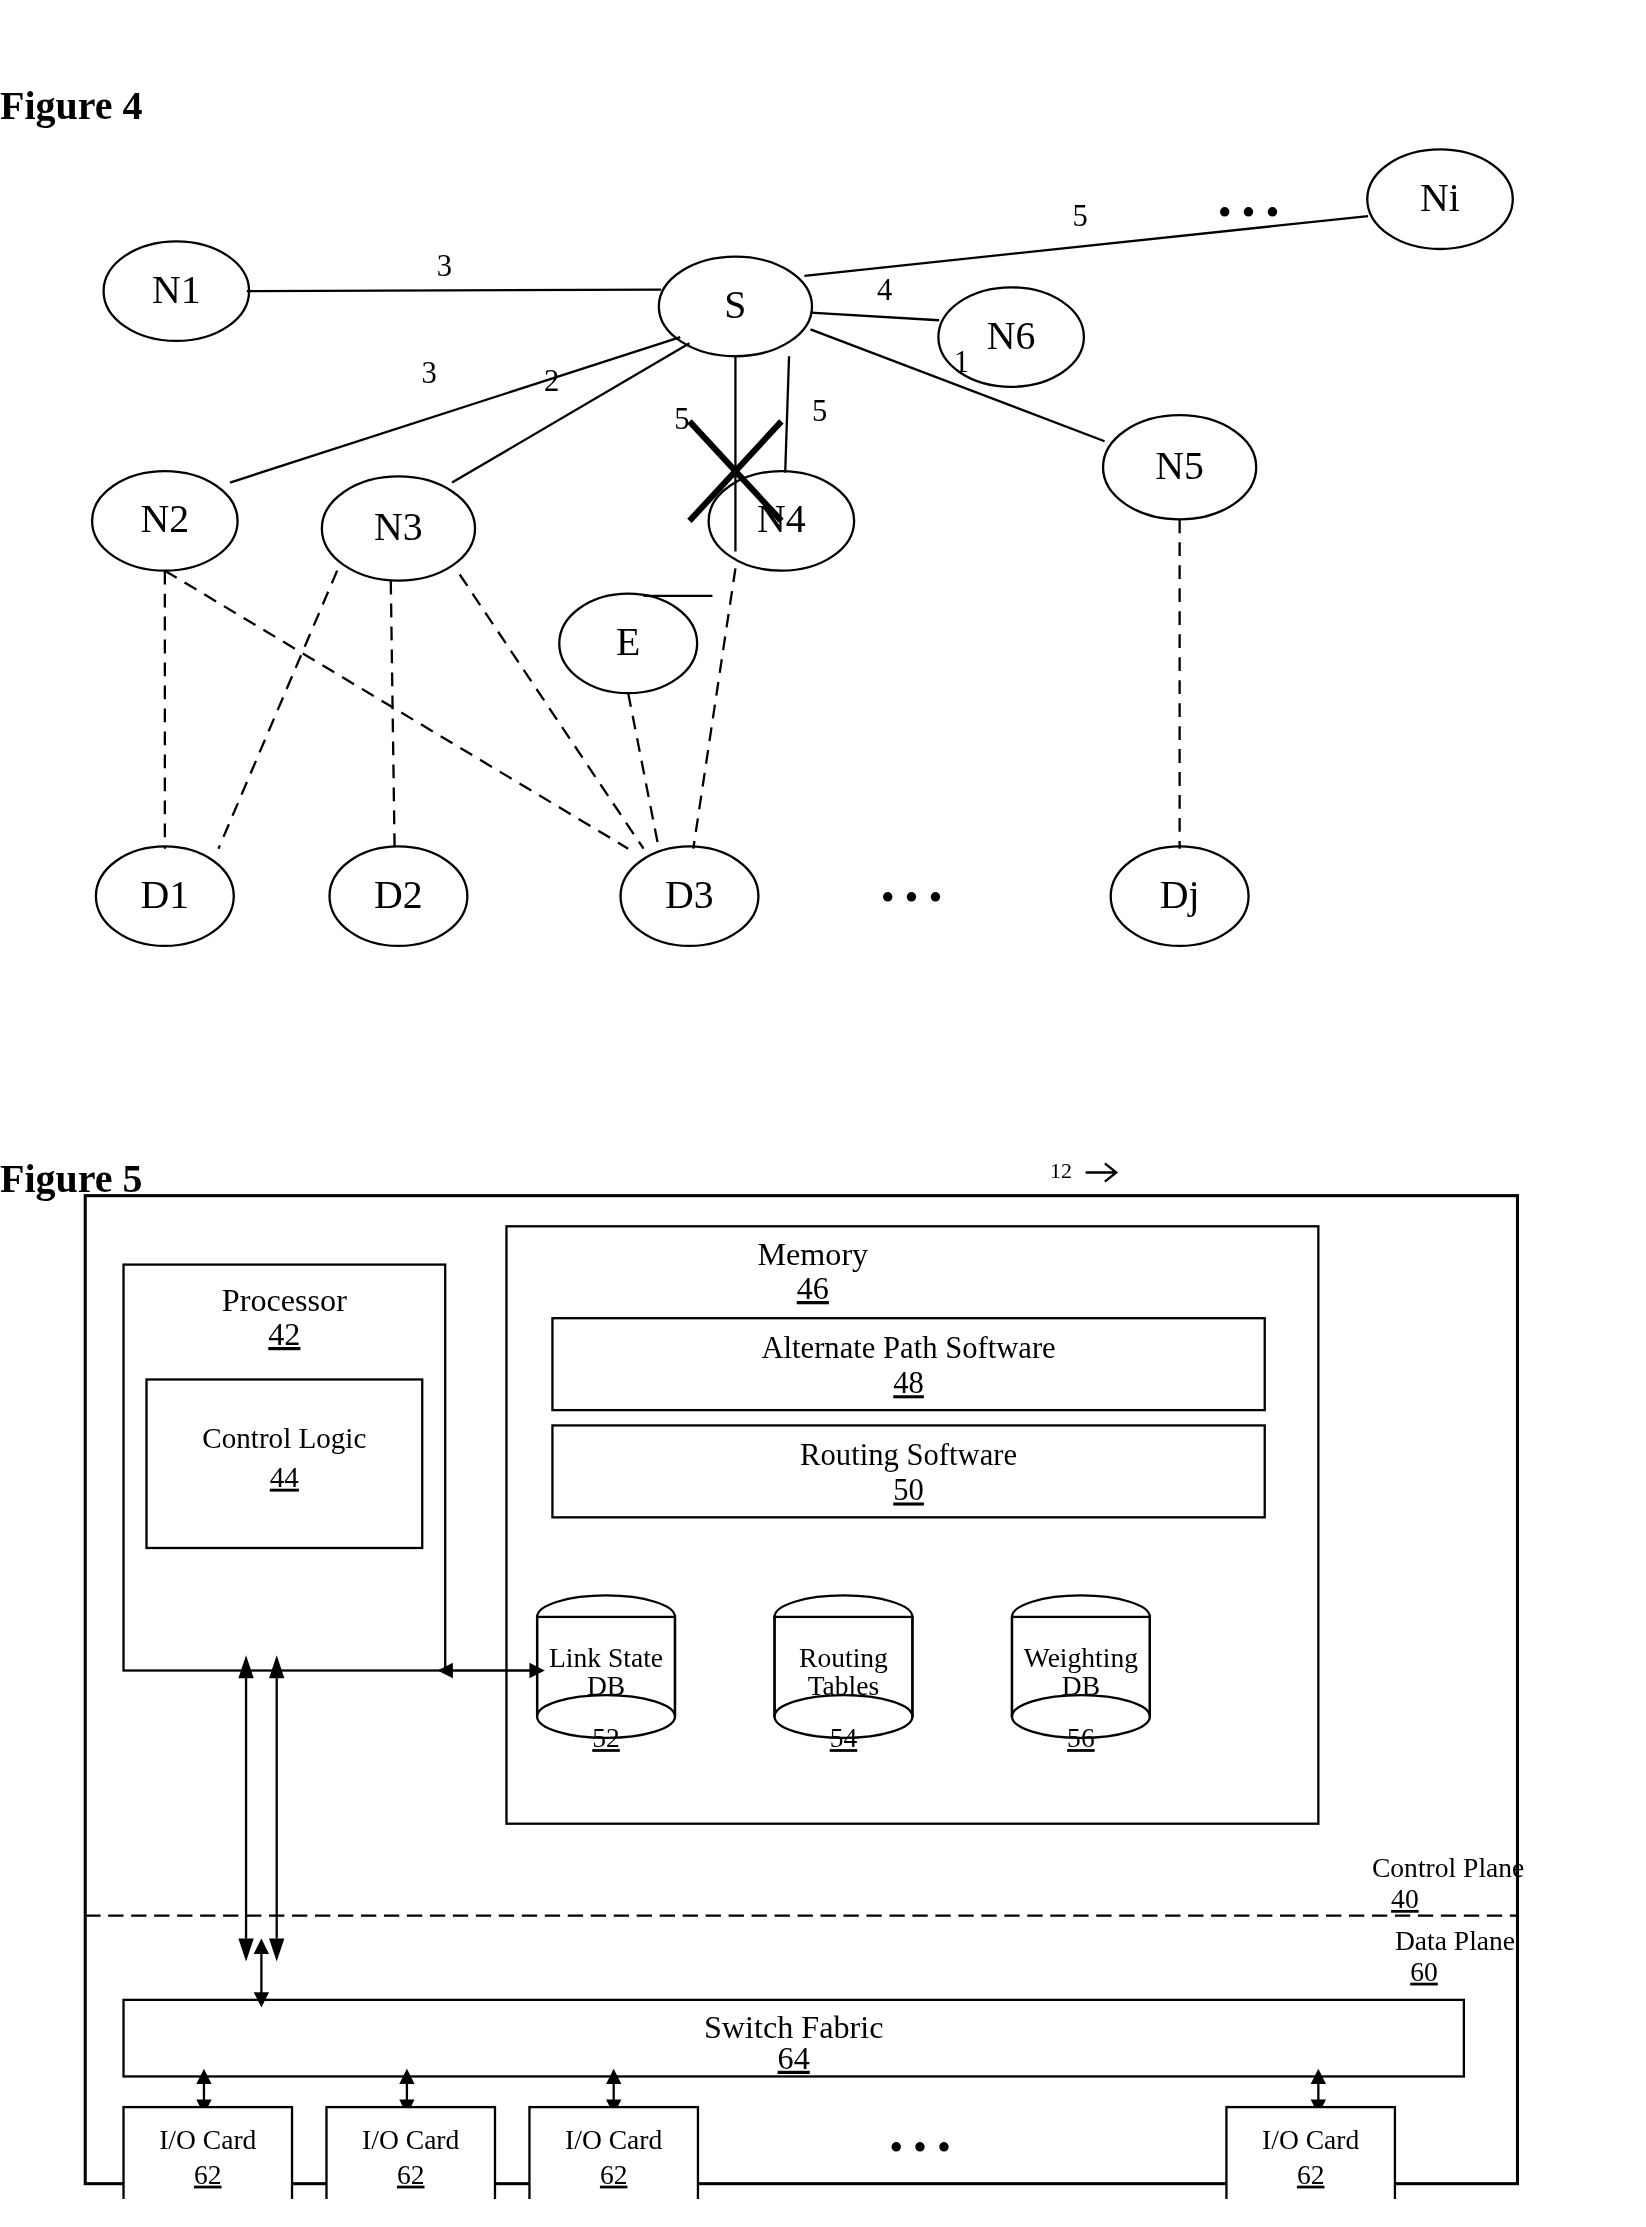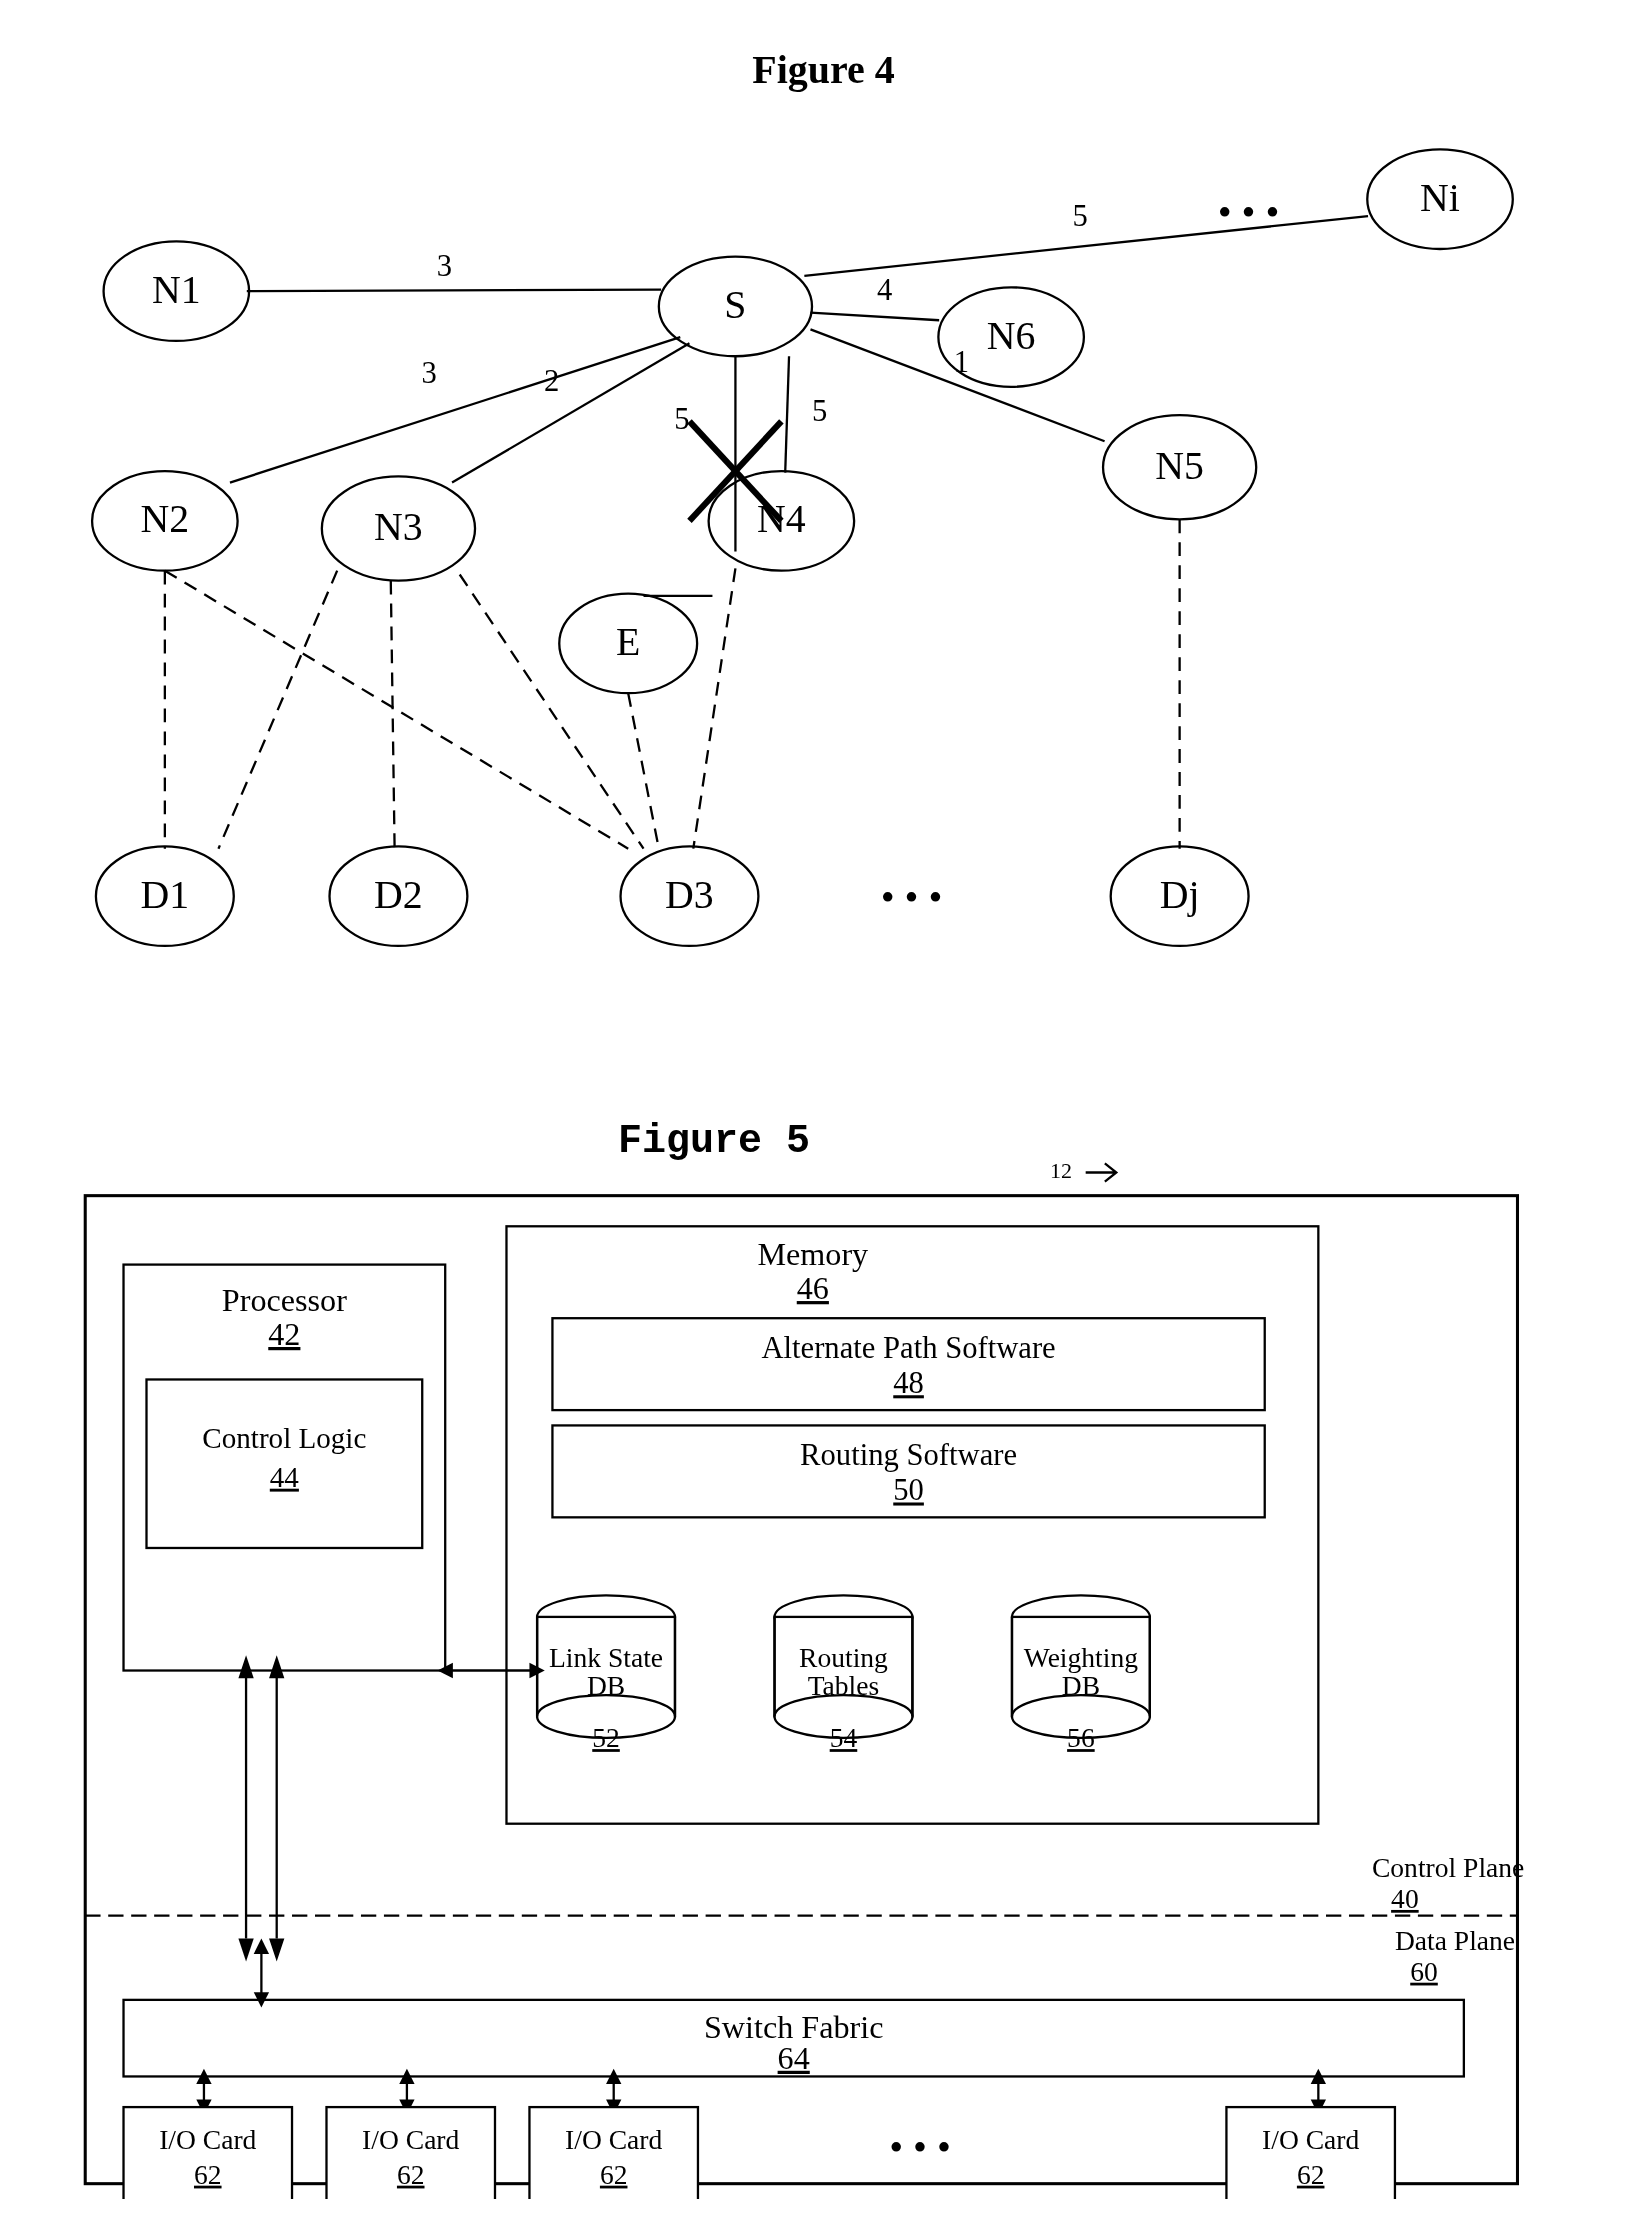--- a/index.html
+++ b/index.html
@@ -14,24 +14,25 @@
 
     .page {
       width: 1647px;
       min-height: 2227px;
       background: #fff;
       position: relative;
     }
 
     
     .fig-title {
-      text-align: center;
+      text-align: left;
       font-size: 40px;
       font-weight: bold;
       position: absolute;
+      margin-top: 36px;
     }
 
     
     .fig-svg {
       position: absolute;
     }
   </style>
 </head>
 <body>
 
@@ -123,21 +124,21 @@
 
     <line x1="760" y1="785" x2="800" y2="988" stroke="black" stroke-width="3" stroke-dasharray="18,12"></line>
 
     <line x1="900" y1="622" x2="845" y2="988" stroke="black" stroke-width="3" stroke-dasharray="18,12"></line>
 
     <line x1="155" y1="625" x2="155" y2="988" stroke="black" stroke-width="3" stroke-dasharray="18,12"></line>
 
     <line x1="1480" y1="558" x2="1480" y2="988" stroke="black" stroke-width="3" stroke-dasharray="18,12"></line>
   </svg>
 
-  <div class="fig-title" style="top:1119px; left:0; width:1428px;font-family:Liberation Mono, monospace;">Figure 5</div>
+  <div class="fig-title" style="top:1119px; left:0; width:1428px;">Figure 5</div>
 
   <div style="position:absolute; top:1157px; left:1050px; font-size:22px; font-family:'Times New Roman',serif;">
     <span>12</span>
     <svg width="46" height="31" style="vertical-align:middle;" viewBox="0 0 60 40">
       <path d="M10,20 L50,20 M35,8 L50,20 L35,32" stroke="black" stroke-width="3" fill="none"></path>
     </svg>
   </div>
 
   <svg style="position:absolute; top:1188px; left:77px;" width="1487" height="1011" viewBox="0 0 1940 1320">
 

